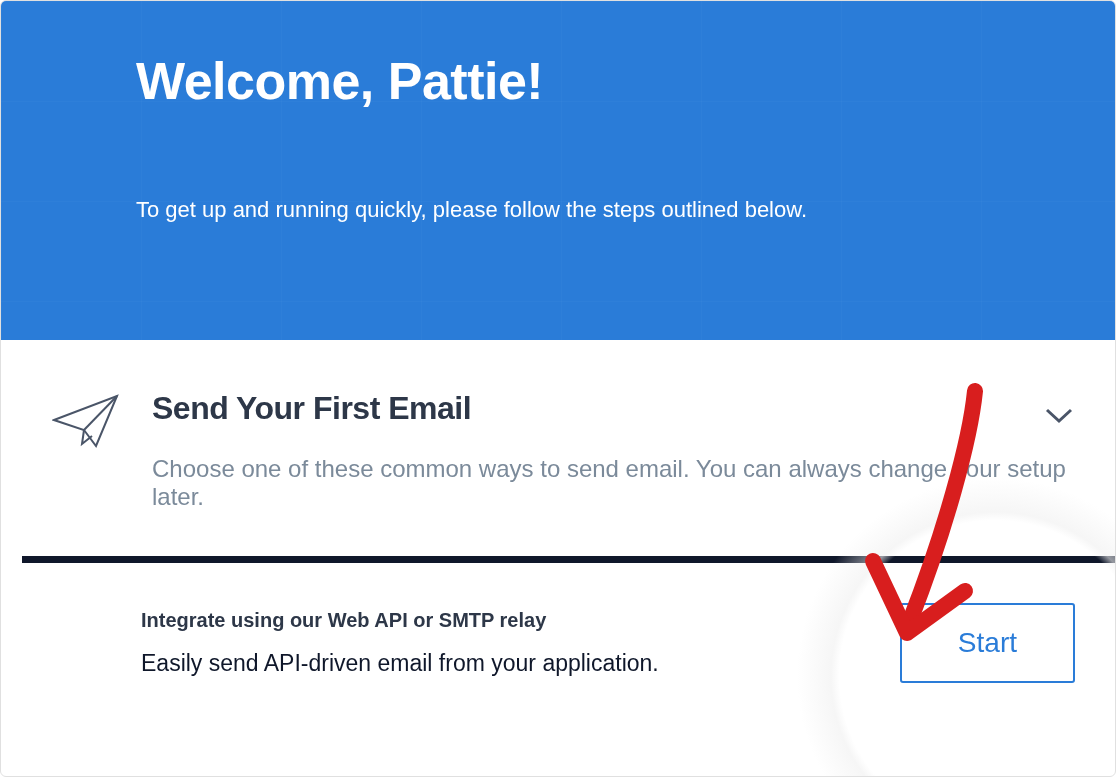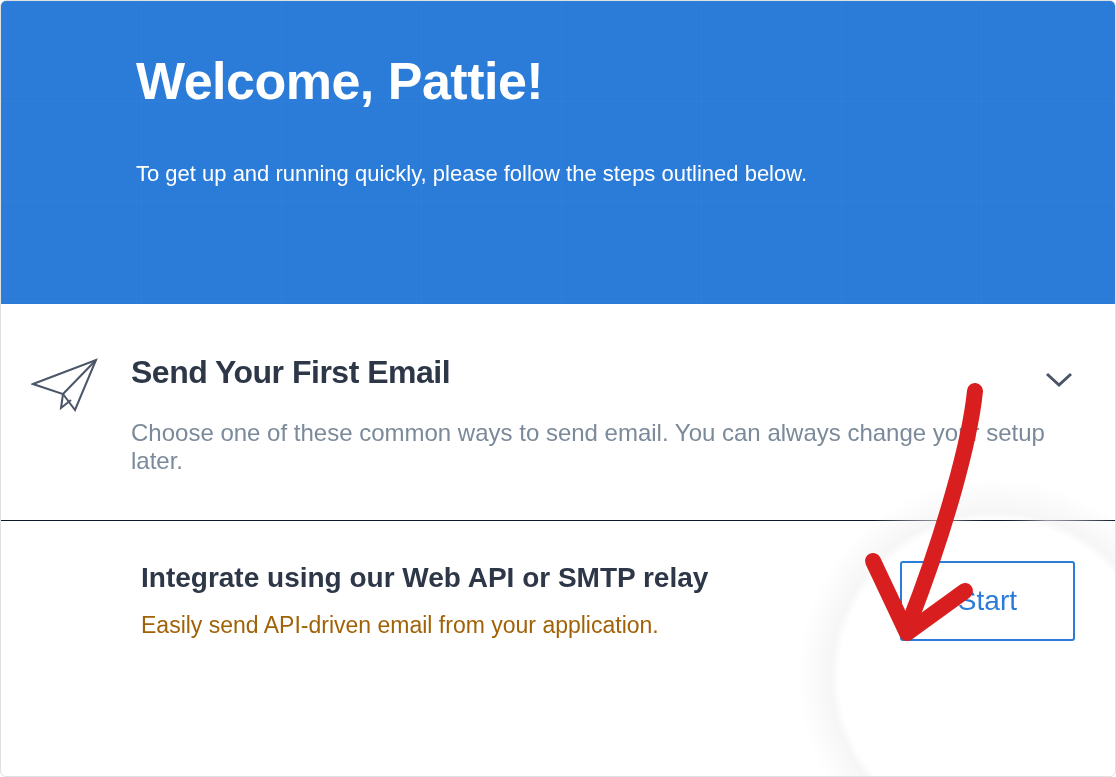--- a/index.html
+++ b/index.html
@@ -29,35 +29,36 @@
         linear-gradient(90deg, rgba(255,255,255,0.02) 1px, transparent 1px),
         linear-gradient(rgba(255,255,255,0.02) 1px, transparent 1px);
       background-size: 140px 100px;
       padding: 50px 135px 110px 135px;
       color: #ffffff;
     }
     .hero-title {
       font-size: 52px;
       font-weight: 700;
       letter-spacing: -0.5px;
-      margin-bottom: 44px;
+      margin-bottom: 80px;
     }
     .hero-subtitle {
       font-size: 22px;
       font-weight: 400;
       line-height: 1.75;
       color: #ffffff;
     }
     .section {
       background: #ffffff;
       padding: 50px 30px 45px 30px;
       display: flex;
       align-items: flex-start;
-      border-bottom: 1px solid #0f172a;
+      border-bottom: 7px solid #0f172a;
       position: relative;
+      margin-left: 21px;
     }
     .section-icon {
       flex: 0 0 100px;
       display: flex;
       justify-content: flex-start;
       padding-top: 2px;
     }
     .section-content {
       flex: 1;
     }
@@ -83,28 +84,28 @@
       padding: 40px 30px 30px 140px;
       display: flex;
       align-items: center;
       justify-content: space-between;
       position: relative;
     }
     .integrate-text {
       flex: 1;
     }
     .integrate-title {
-      font-size: 28px;
+      font-size: 20px;
       font-weight: 700;
       color: #2d3748;
       margin-bottom: 18px;
     }
     .integrate-desc {
       font-size: 23px;
-      color: #a16207;
+      color: #0f172a;
       font-weight: 400;
     }
     .start-btn {
       background: #ffffff;
       border: 2px solid #2a7cd8;
       color: #2a7cd8;
       font-size: 28px;
       font-weight: 400;
       padding: 22px 56px;
       border-radius: 3px;

